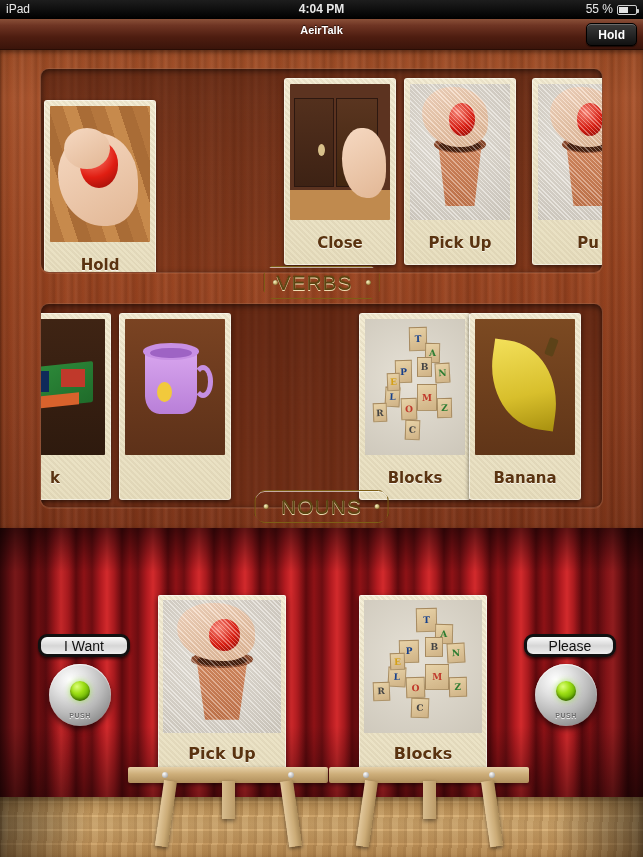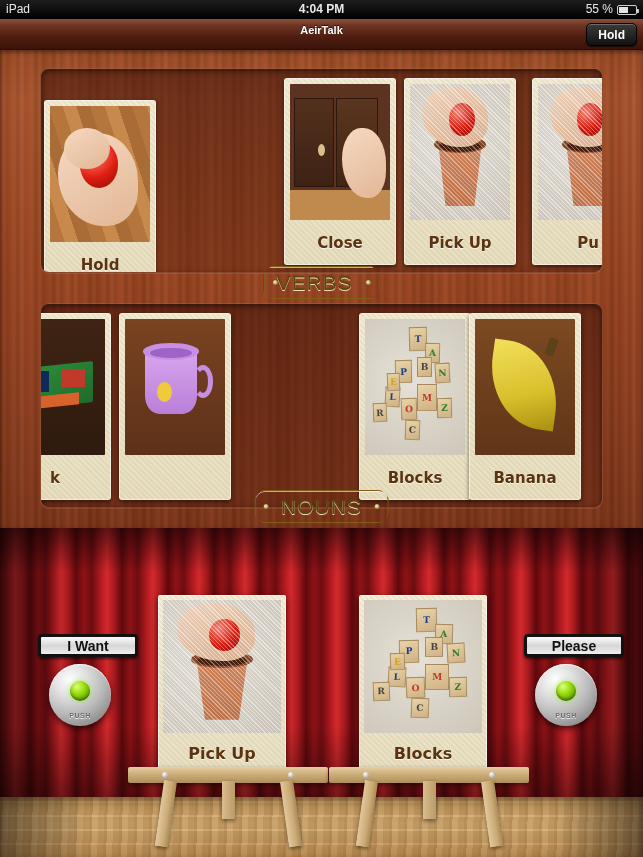--- a/index.html
+++ b/index.html
@@ -183,24 +183,24 @@
     color:#5a3310; font-size:16px; font-weight:bold;
     font-family:"DejaVu Sans", sans-serif;
     text-shadow:0 1px 0 rgba(255,255,255,.75);
   }
 
   
   .pushunit{ position:absolute; width:84px; }
   #push-left{ left:38px; top:106px; }
   #push-right{ left:524px; top:106px; }
   .pushunit .plate{
-    width:100px; height:23px; display:flex; align-items:center; justify-content:center;
+    width:92px; height:23px; display:flex; align-items:center; justify-content:center;
     background:linear-gradient(180deg,#fbfbfb,#d6d6d6 52%,#efefef);
-    border:3px solid #111; border-radius:4px;
-    color:#111; font-size:14px; font-weight:bold;
+    border:3px solid #111; border-radius:9px;
+    color:#111; font-size:14px; font-weight:normal;
     box-shadow:0 2px 3px rgba(0,0,0,.6);
   }
   .pushunit .disc{
     position:relative; margin:7px auto 0; width:62px; height:62px; border-radius:50%;
     background:
       radial-gradient(circle at 34% 26%, #ffffff 0%, #e2e2e2 26%, #b9b9b9 55%, #8e8e8e 80%, #6f6f6f 100%);
     box-shadow:0 3px 6px rgba(0,0,0,.65), inset 0 1px 1px rgba(255,255,255,.85);
   }
   .pushunit .led{
     position:absolute; left:50%; top:17px; margin-left:-10px; width:20px; height:20px; border-radius:50%;

